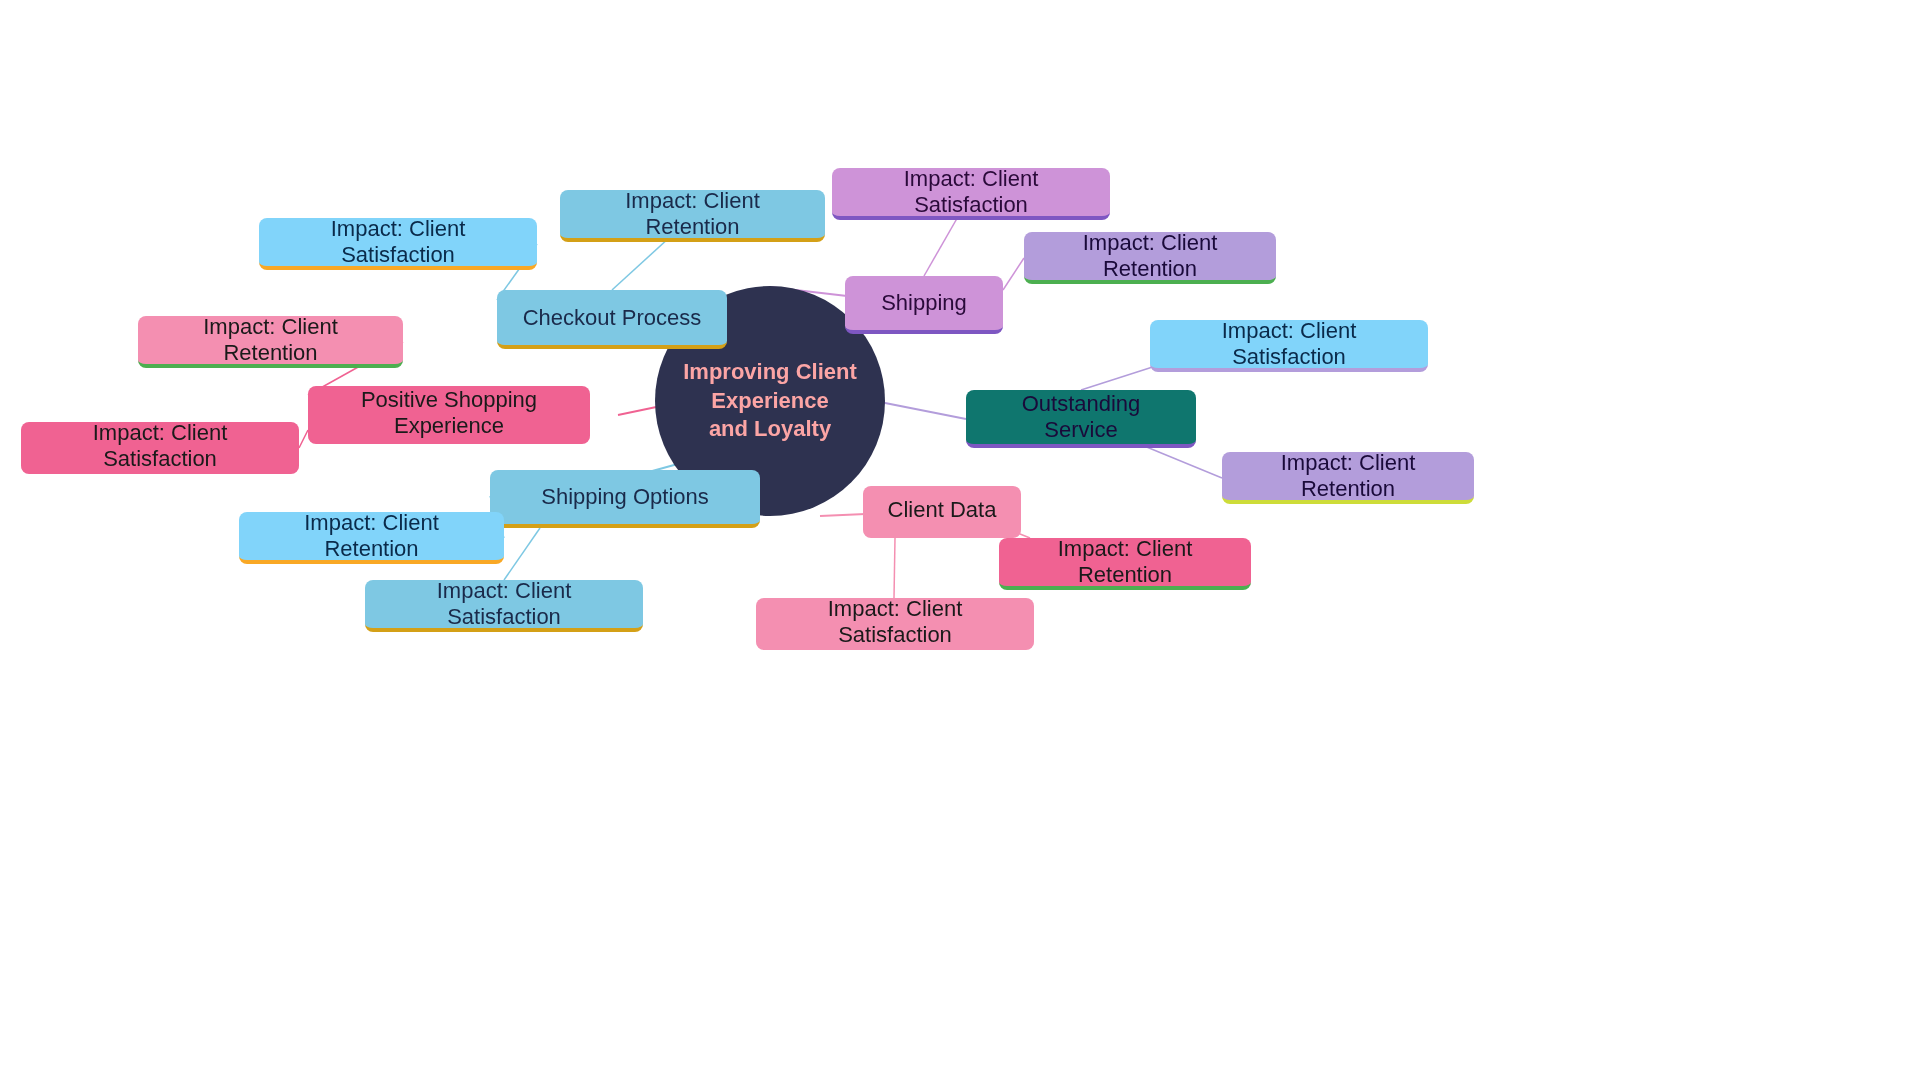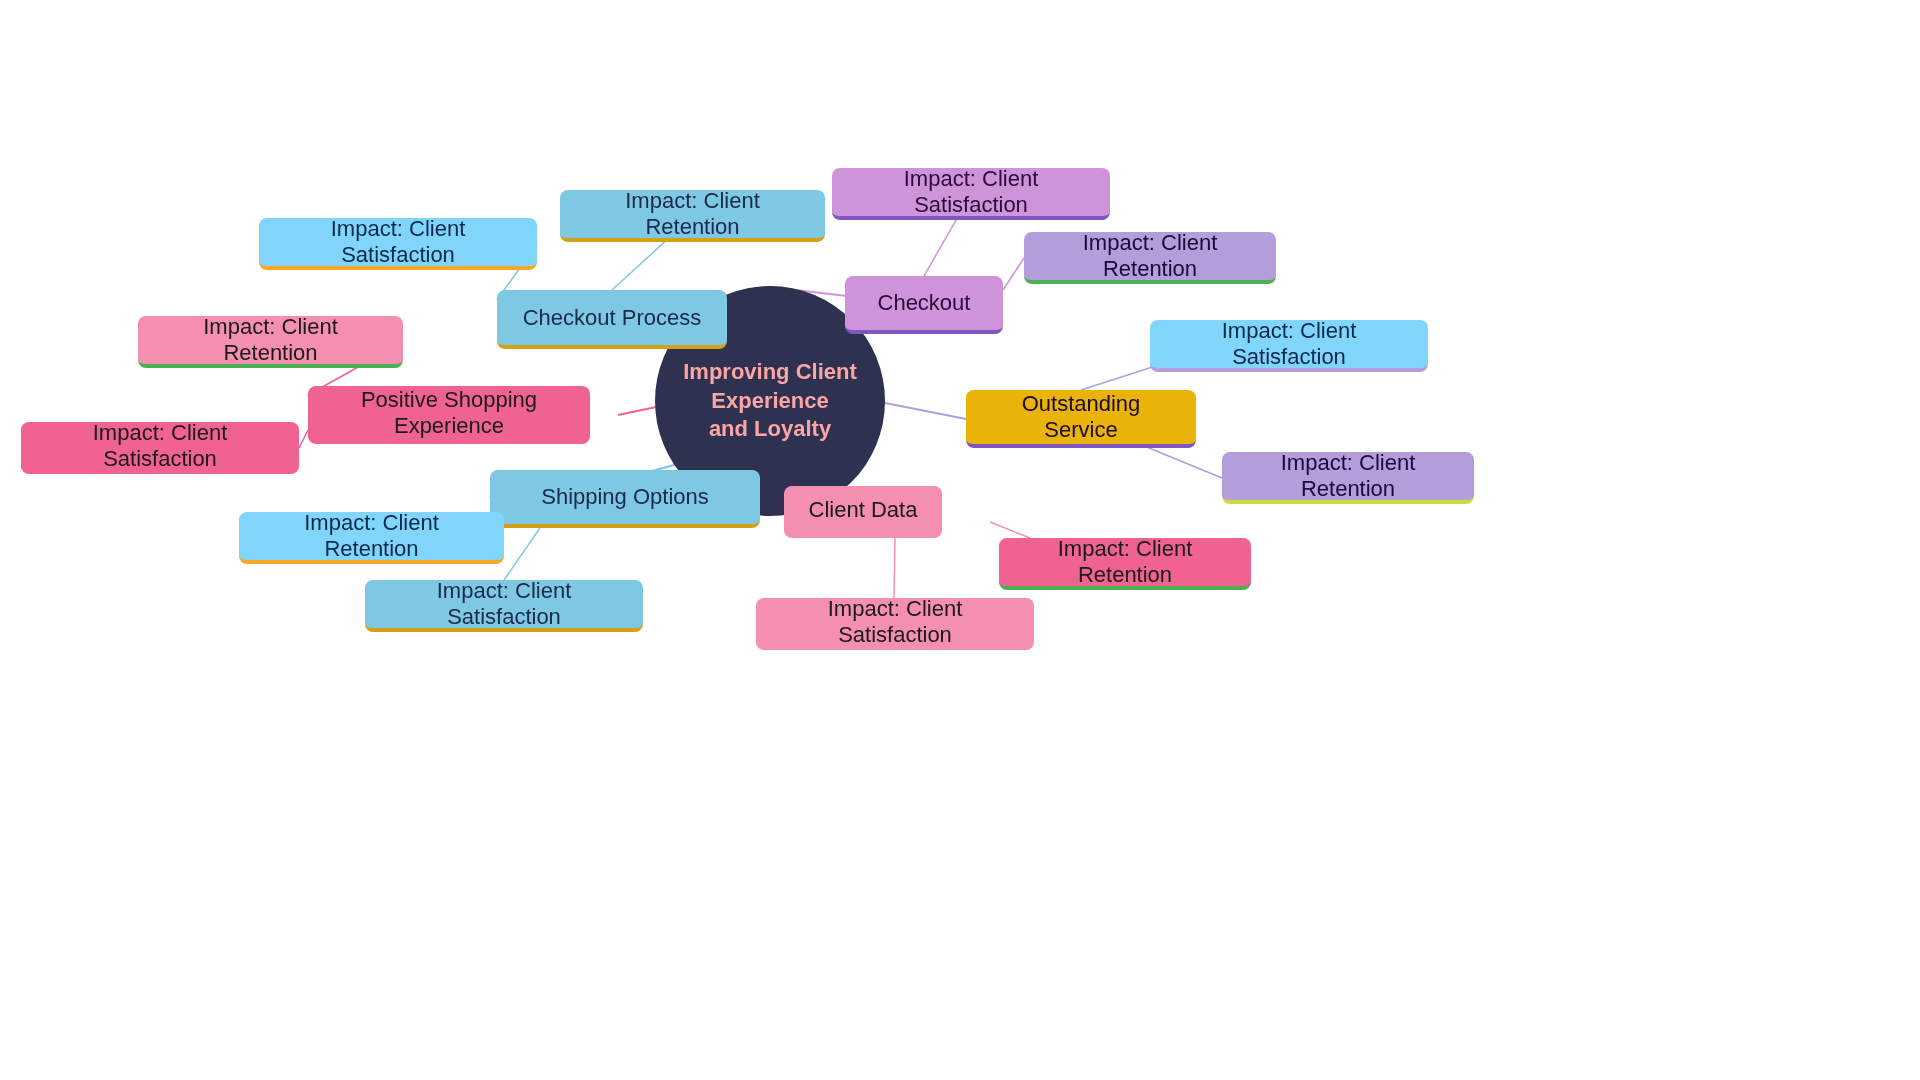--- a/index.html
+++ b/index.html
@@ -58,21 +58,21 @@
       border-bottom: 4px solid #f06292;
     }
     
     .node-purple {
       background: #ce93d8;
       color: #2a0a3a;
       border-bottom: 4px solid #7e57c2;
     }
     
     .node-lightpurple {
-      background: #eab308;
+      background: #0f766e;
       color: #1a0a3a;
       border-bottom: 4px solid #7e57c2;
       justify-content: flex-end;
     }
     
     .node-mauve {
       background: #f48fb1;
       color: #1a1a1a;
       border-bottom: 4px solid #f48fb1;
     }
@@ -164,21 +164,21 @@
 
 <div class="node node-blue" style="left:560px; top:190px; width:265px; height:52px;">
   <span>Impact: Client Retention</span>
 </div>
 
 <div class="node node-satisfaction-blue" style="left:259px; top:218px; width:278px; height:52px;">
   <span>Impact: Client Satisfaction</span>
 </div>
 
 <div class="node node-purple" style="left:845px; top:276px; width:158px; height:58px;">
-  <span>Checkout</span>
+  <span>Shipping</span>
 </div>
 
 <div class="node node-purple" style="left:832px; top:168px; width:278px; height:52px;">
   <span>Impact: Client Satisfaction</span>
 </div>
 
 <div class="node node-retention-purple" style="left:1024px; top:232px; width:252px; height:52px;">
   <span>Impact: Client Retention</span>
 </div>
 
@@ -187,21 +187,21 @@
 </div>
 
 <div class="node node-satisfaction-lblue" style="left:1150px; top:320px; width:278px; height:52px;">
   <span>Impact: Client Satisfaction</span>
 </div>
 
 <div class="node node-impact-yel" style="left:1222px; top:452px; width:252px; height:52px;">
   <span>Impact: Client Retention</span>
 </div>
 
-<div class="node node-mauve" style="left:784px; top:486px; width:158px; height:52px;">
+<div class="node node-mauve" style="left:863px; top:486px; width:158px; height:52px;">
   <span>Client Data</span>
 </div>
 
 <div class="node node-impact-pink2" style="left:999px; top:538px; width:252px; height:52px;">
   <span>Impact: Client Retention</span>
 </div>
 
 <div class="node node-mauve" style="left:756px; top:598px; width:278px; height:52px;">
   <span>Impact: Client Satisfaction</span>
 </div>

